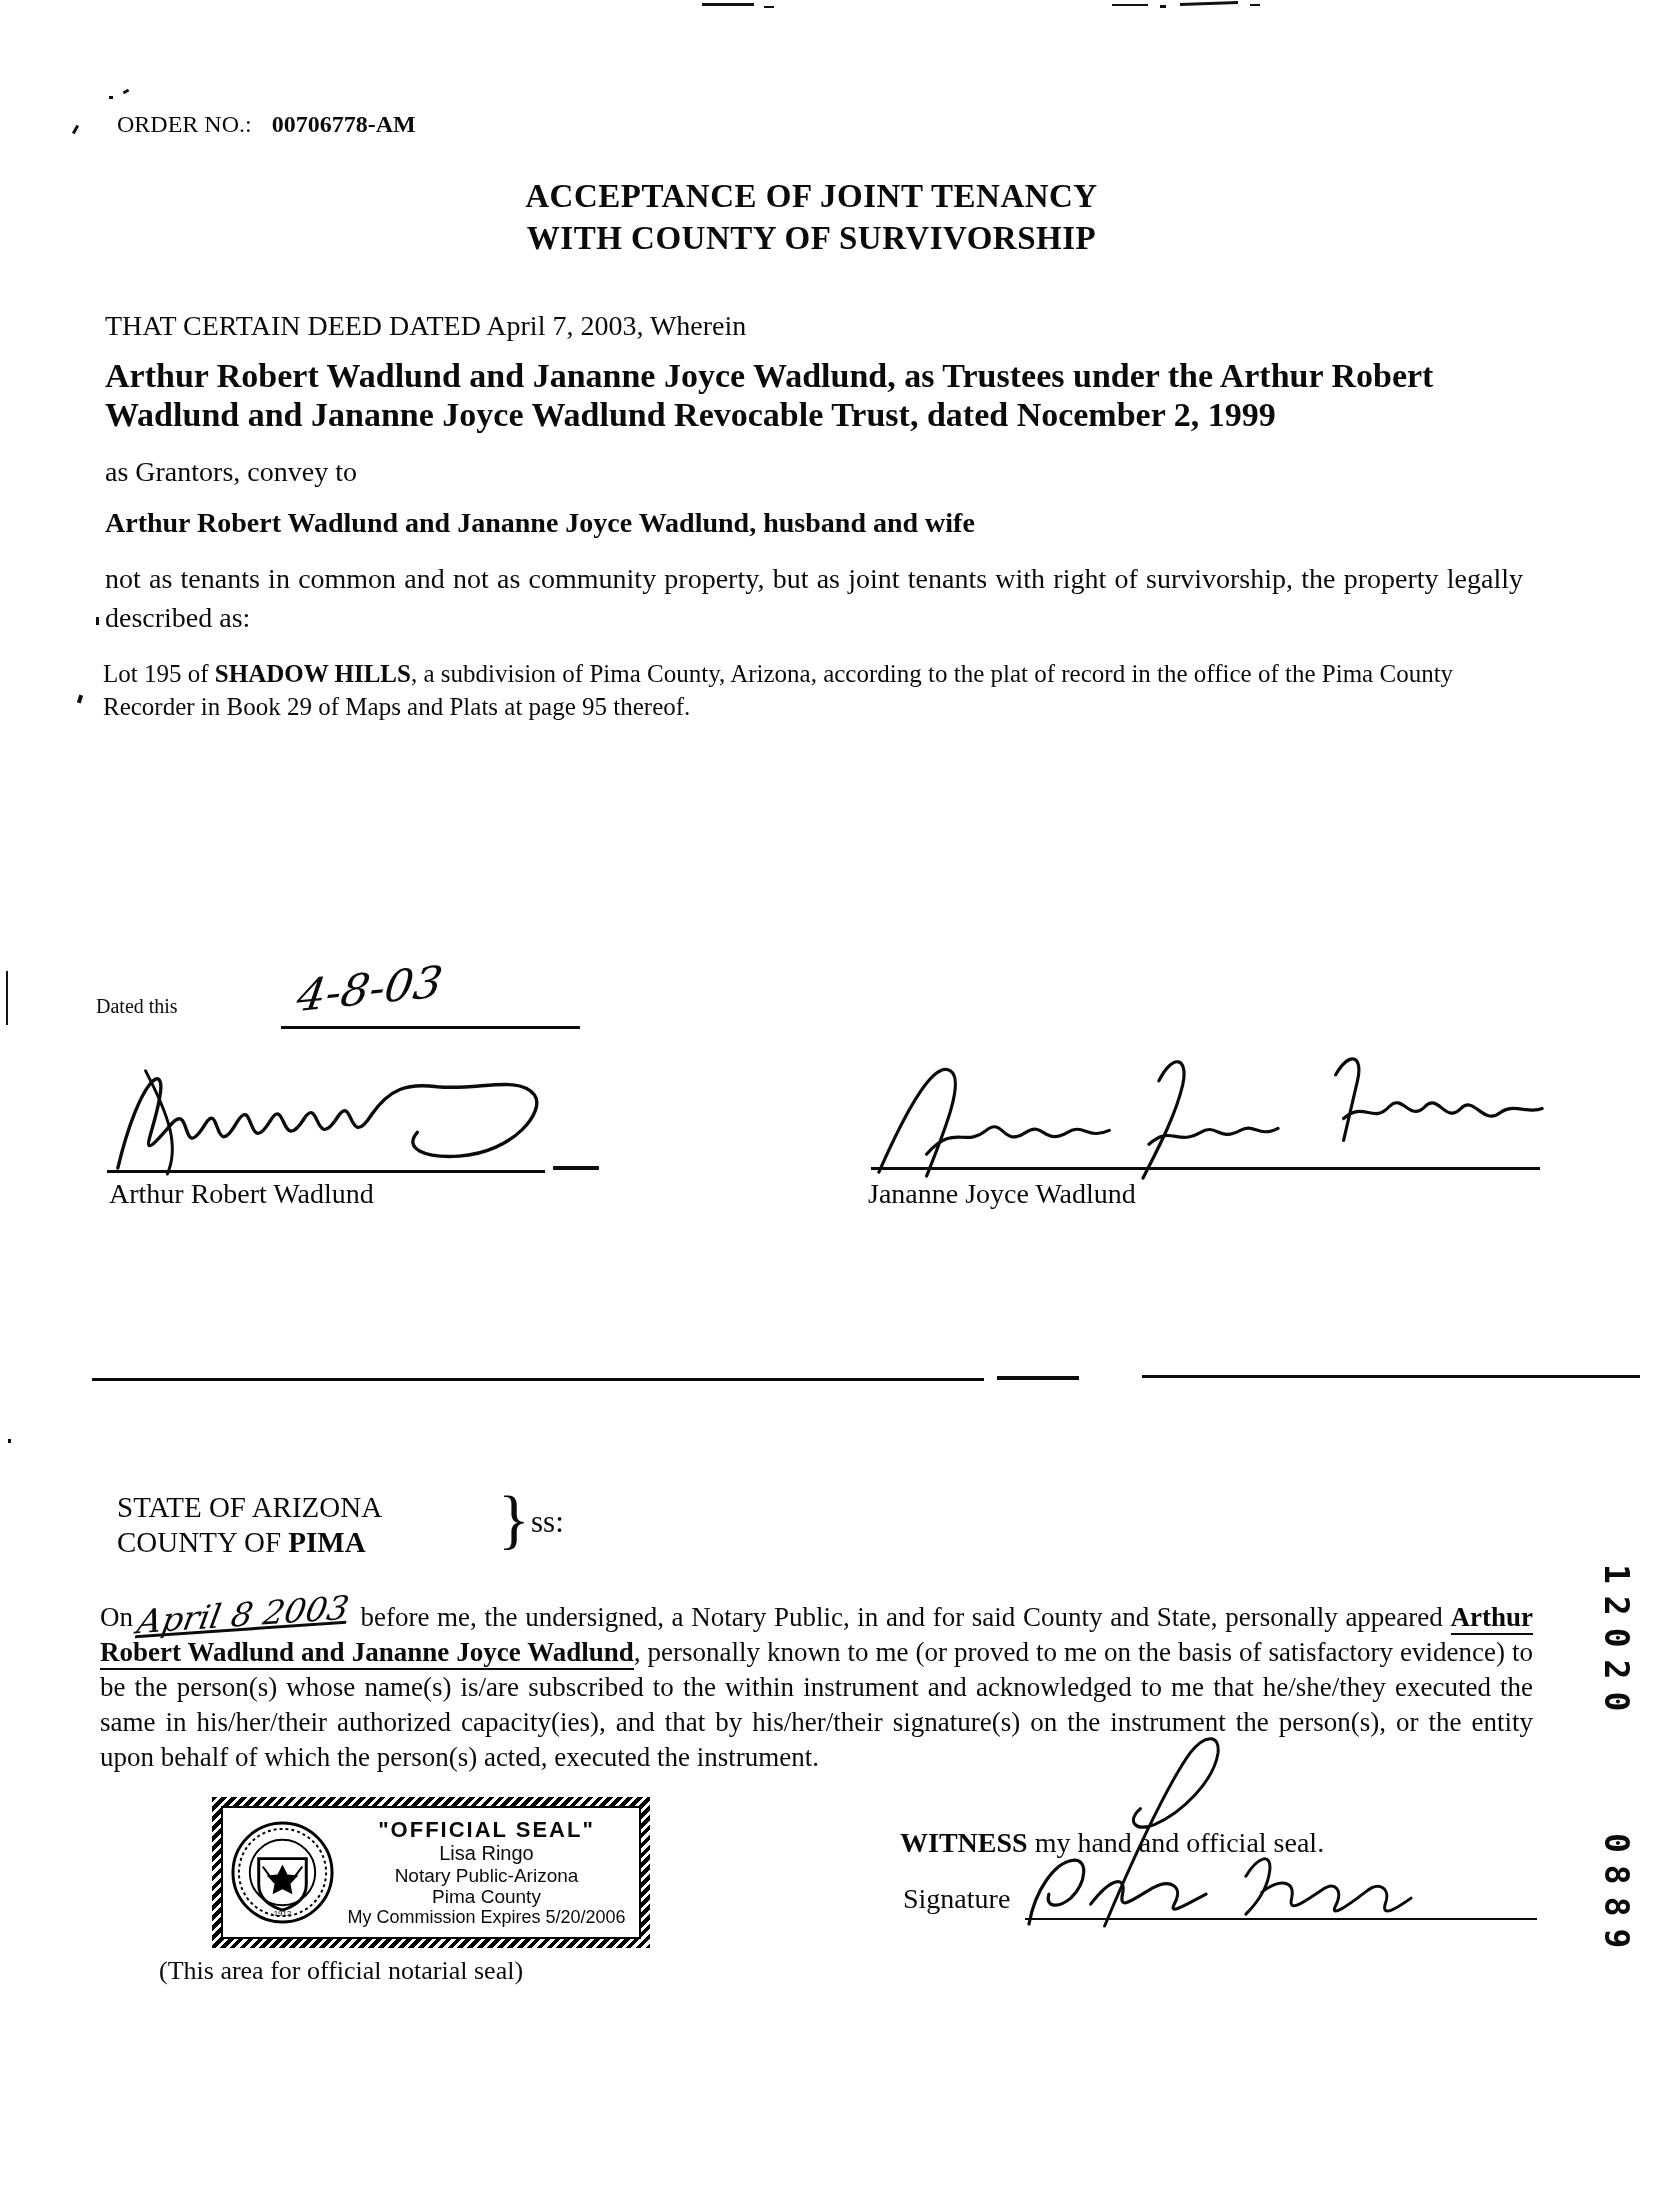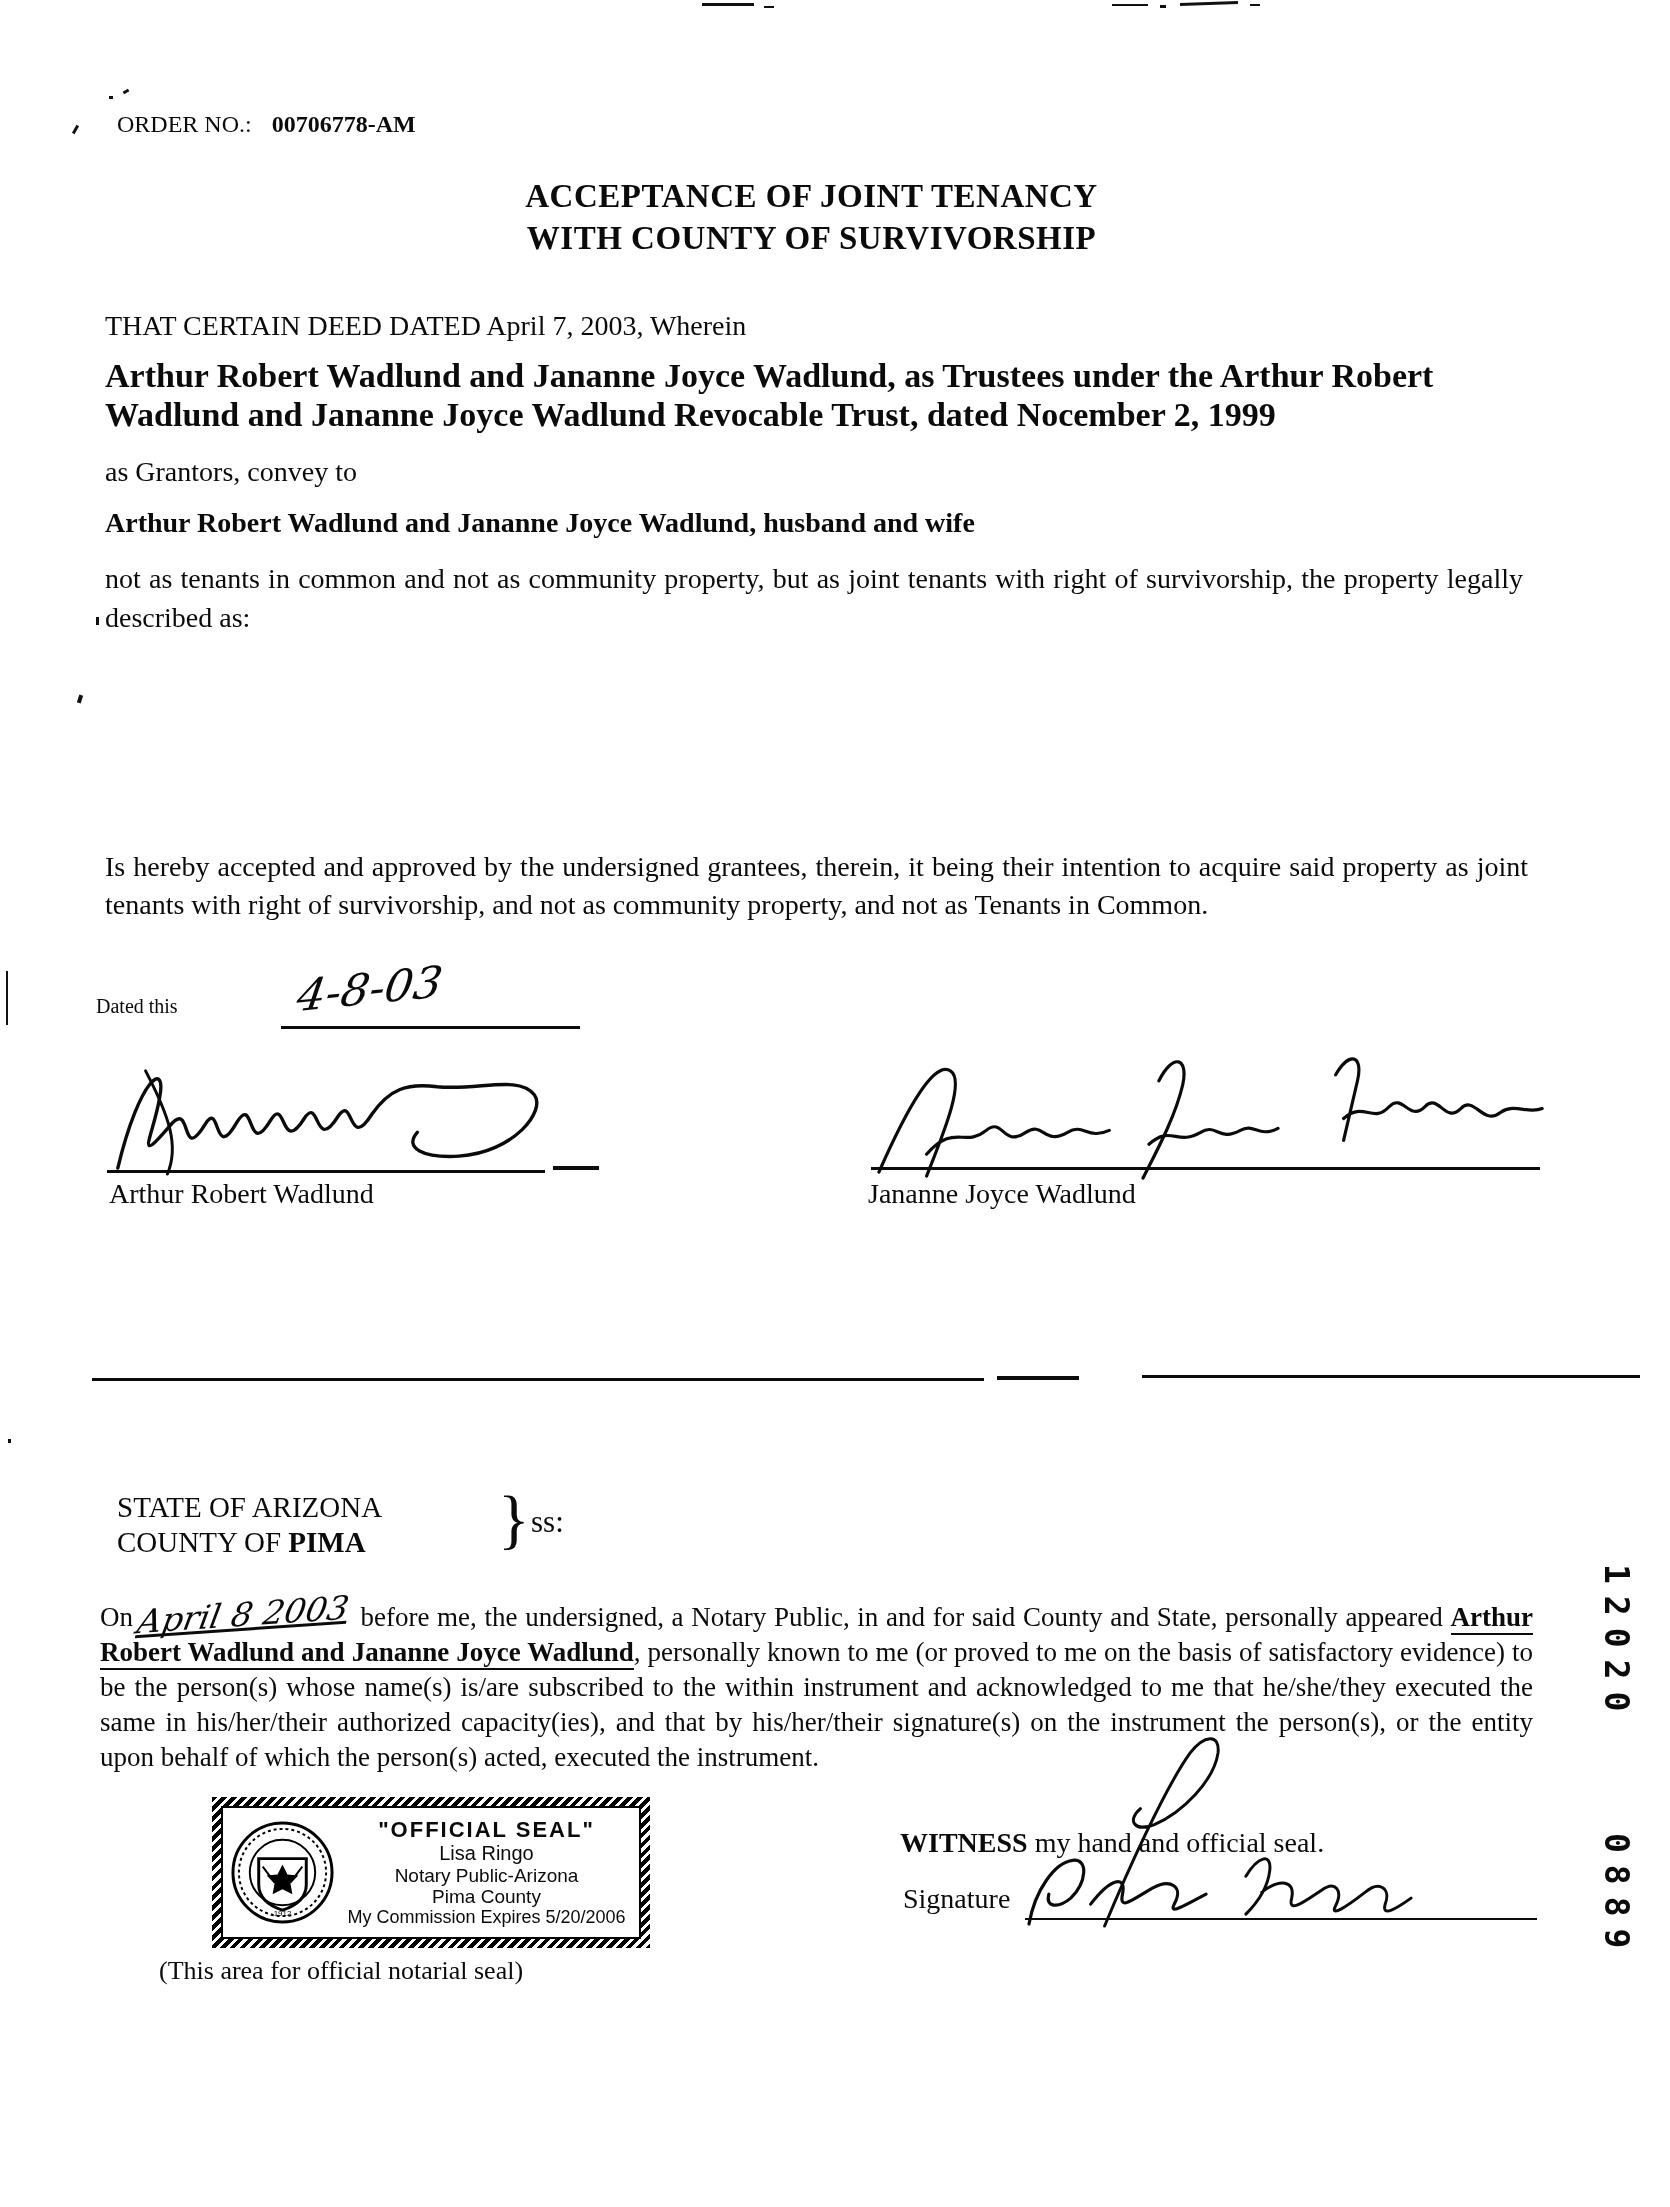--- a/index.html
+++ b/index.html
@@ -60,22 +60,24 @@
   <div class="abs" style="left:105px;top:310px;font-size:28px;">THAT CERTAIN DEED DATED April 7, 2003, Wherein</div>
 
   <div class="abs b" style="left:105px;top:356px;width:1338px;font-size:34px;line-height:39px;">Arthur Robert Wadlund and Jananne Joyce Wadlund, as Trustees under the Arthur Robert Wadlund and Jananne Joyce Wadlund Revocable Trust, dated Nocember 2, 1999</div>
 
   <div class="abs" style="left:105px;top:456px;font-size:28px;">as Grantors, convey to</div>
 
   <div class="abs b" style="left:105px;top:507px;font-size:28px;">Arthur Robert Wadlund and Jananne Joyce Wadlund, husband and wife</div>
 
   <div class="abs just" style="left:105px;top:559px;width:1418px;font-size:28px;line-height:39px;">not as tenants in common and not as community property, but as joint tenants with right of survivorship, the property legally described as:</div>
 
+  <div class="abs" style="left:103px;top:657px;width:1413px;font-size:25px;line-height:33px;">
+    <span>Lot 195 of </span><span class="b">SHADOW HILLS</span><span>, a subdivision of Pima County, Arizona, according to the plat of record in the office of the Pima County Recorder in Book 29 of Maps and Plats at page 95 thereof.</span>
+  </div>
 
-  <div class="abs just" style="left:105px;top:848px;width:1423px;font-size:28px;line-height:38px;">Is hereby accepted and approved by the undersigned grantees, therein, it being their intention to acquire said property as joint tenants with right of survivorship, and not as community property, and not as Tenants in Common.</div>
 
   <div class="abs" style="left:96px;top:995px;font-size:20px;">Dated this</div>
   <div class="rule" style="left:281px;top:1026px;width:299px;"></div>
   <div class="abs hand" style="left:299px;top:963px;font-size:44px;transform:skewX(-14deg) rotate(-6deg);">4-8-03</div>
 
   <svg class="sig-svg" style="left:109px;top:1057px;" width="448" height="119" viewBox="0 0 450 120">
     <path d="M8 112 C 30 20, 58 2, 50 42 C 44 78, 24 112, 60 70 C 84 40, 70 110, 96 68 C 112 42, 104 108, 128 66 C 146 36, 138 104, 162 64 C 178 38, 172 100, 196 62 C 212 38, 206 98, 230 60 C 246 36, 240 96, 264 58 C 282 32, 300 26, 330 30 C 372 34, 412 18, 428 38 C 440 54, 408 96, 352 100 C 316 102, 296 92, 310 76" stroke-width="3.4"></path>
     <path d="M36 14 C 60 60, 70 90, 58 118" stroke-width="3"></path>
   </svg>
   <svg class="sig-svg" style="left:868px;top:1045px;" width="697" height="139" viewBox="0 0 700 140">

